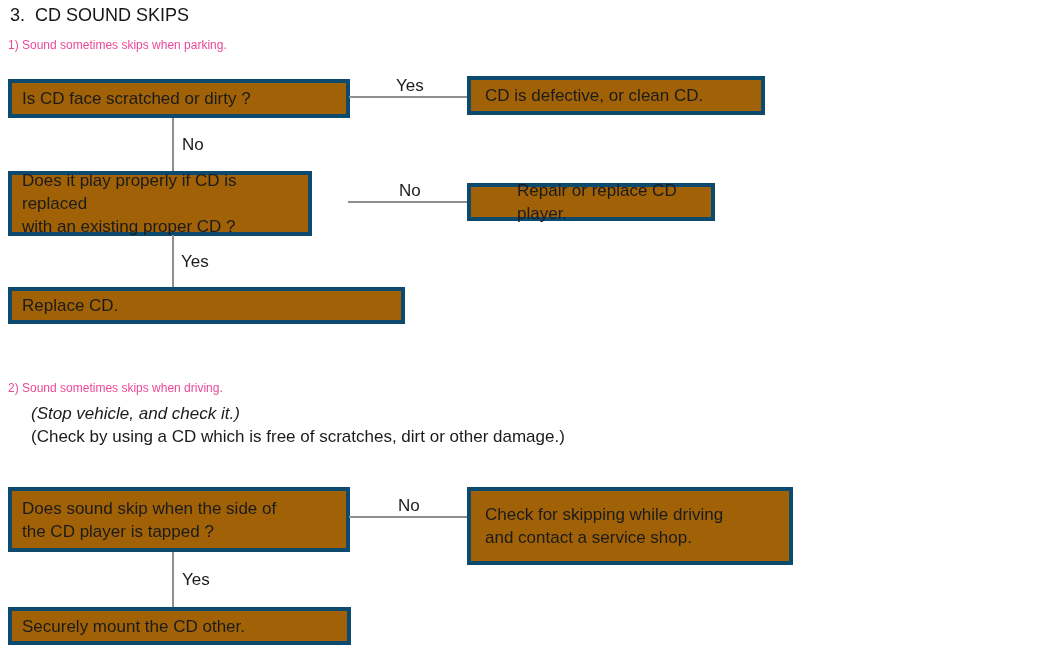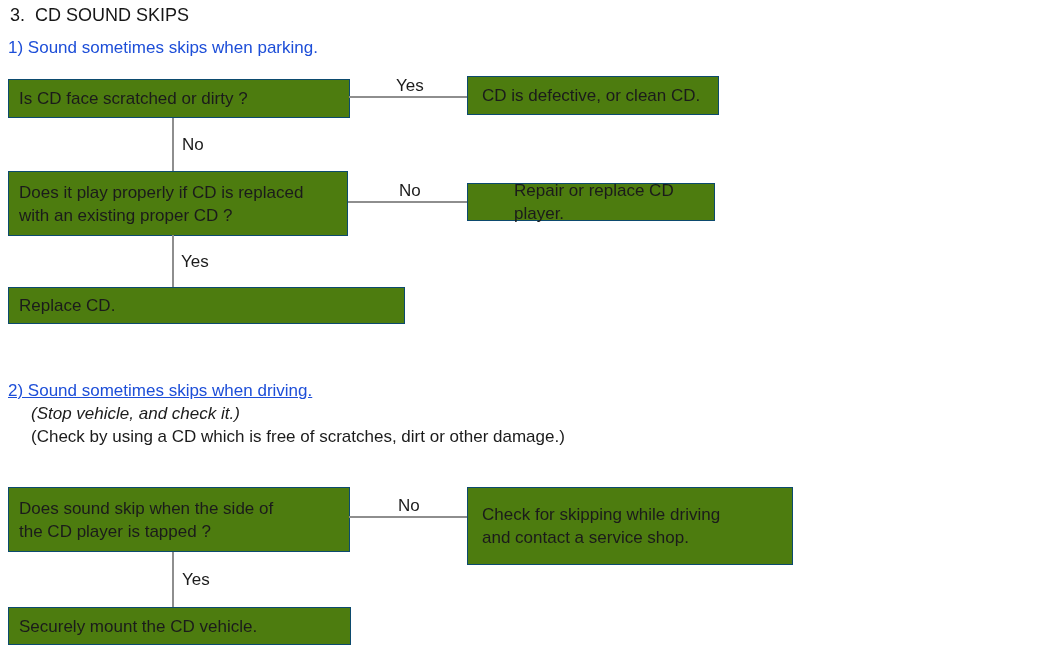--- a/index.html
+++ b/index.html
@@ -16,32 +16,32 @@
     color: #1b1b1b;
     overflow: hidden;
   }
   .abs { position: absolute; }
   .doc-title {
     font-size: 18px;
     white-space: pre;
     color: #161616;
   }
   .step-heading {
-    font-size: 17px;
-    color: #1d4ed8;
+    font-size: 12px;
+    color: #ec4899;
   }
   .note-line {
     font-size: 17px;
     color: #1b1b1b;
   }
   .flow-box {
     position: absolute;
     box-sizing: border-box;
-    border: 1px solid #0c4a6e;
-    background: #4d7c0f;
+    border: 4px solid #0c4a6e;
+    background: #a16207;
     display: flex;
     align-items: center;
     font-size: 17px;
     line-height: 23px;
     white-space: pre-line;
     color: #1b1b1b;
   }
   .pad-left  { padding-left: 10px; padding-right: 4px; }
   .pad-left2 { padding-left: 14px; padding-right: 4px; }
   .line {
@@ -64,63 +64,63 @@
 
   <div class="abs step-heading" style="left:8px; top:38px;">1) Sound sometimes skips when parking.</div>
 
   <div class="flow-box pad-left" style="left:8px; top:79px; width:342px; height:39px;">
     <span>Is CD face scratched or dirty ?</span>
   </div>
 
   <div class="line" style="left:349px; top:96px; width:118px; height:2px;"></div>
   <div class="edge-label" style="left:396px; top:76px;">Yes</div>
 
-  <div class="flow-box pad-left2" style="left:467px; top:76px; width:252px; height:39px;">
+  <div class="flow-box pad-left2" style="left:467px; top:76px; width:298px; height:39px;">
     <span>CD is defective, or clean CD.</span>
   </div>
 
   <div class="line" style="left:172px; top:118px; width:2px; height:53px;"></div>
   <div class="edge-label" style="left:182px; top:135px;">No</div>
 
-  <div class="flow-box pad-left" style="left:8px; top:171px; width:340px; height:65px;">
+  <div class="flow-box pad-left" style="left:8px; top:171px; width:304px; height:65px;">
     <span>Does it play properly if CD is replaced
 with an existing proper CD ?</span>
   </div>
 
   <div class="line" style="left:348px; top:201px; width:119px; height:2px;"></div>
   <div class="edge-label" style="left:399px; top:181px;">No</div>
 
   <div class="flow-box pad-left2" style="left:467px; top:183px; width:248px; height:38px;padding-left:46px;">
     <span>Repair or replace CD player.</span>
   </div>
 
   <div class="line" style="left:172px; top:235px; width:2px; height:52px;"></div>
   <div class="edge-label" style="left:181px; top:252px;">Yes</div>
 
   <div class="flow-box pad-left" style="left:8px; top:287px; width:397px; height:37px;">
     <span>Replace CD.</span>
   </div>
 
-  <div class="abs step-heading" style="left:8px; top:381px;text-decoration:underline;">2) Sound sometimes skips when driving.</div>
+  <div class="abs step-heading" style="left:8px; top:381px;">2) Sound sometimes skips when driving.</div>
   <div class="abs note-line" style="left:31px; top:404px;font-style:italic;">(Stop vehicle, and check it.)</div>
   <div class="abs note-line" style="left:31px; top:427px;">(Check by using a CD which is free of scratches, dirt or other damage.)</div>
 
   <div class="flow-box pad-left" style="left:8px; top:487px; width:342px; height:65px;">
     <span>Does sound skip when the side of
 the CD player is tapped ?</span>
   </div>
 
   <div class="line" style="left:349px; top:516px; width:118px; height:2px;"></div>
   <div class="edge-label" style="left:398px; top:496px;">No</div>
 
   <div class="flow-box pad-left2" style="left:467px; top:487px; width:326px; height:78px;">
     <span>Check for skipping while driving
 and contact a service shop.</span>
   </div>
 
   <div class="line" style="left:172px; top:552px; width:2px; height:55px;"></div>
   <div class="edge-label" style="left:182px; top:570px;">Yes</div>
 
   <div class="flow-box pad-left" style="left:8px; top:607px; width:343px; height:38px;">
-    <span>Securely mount the CD vehicle.</span>
+    <span>Securely mount the CD other.</span>
   </div>
 
 </div>
 
 </body></html>

